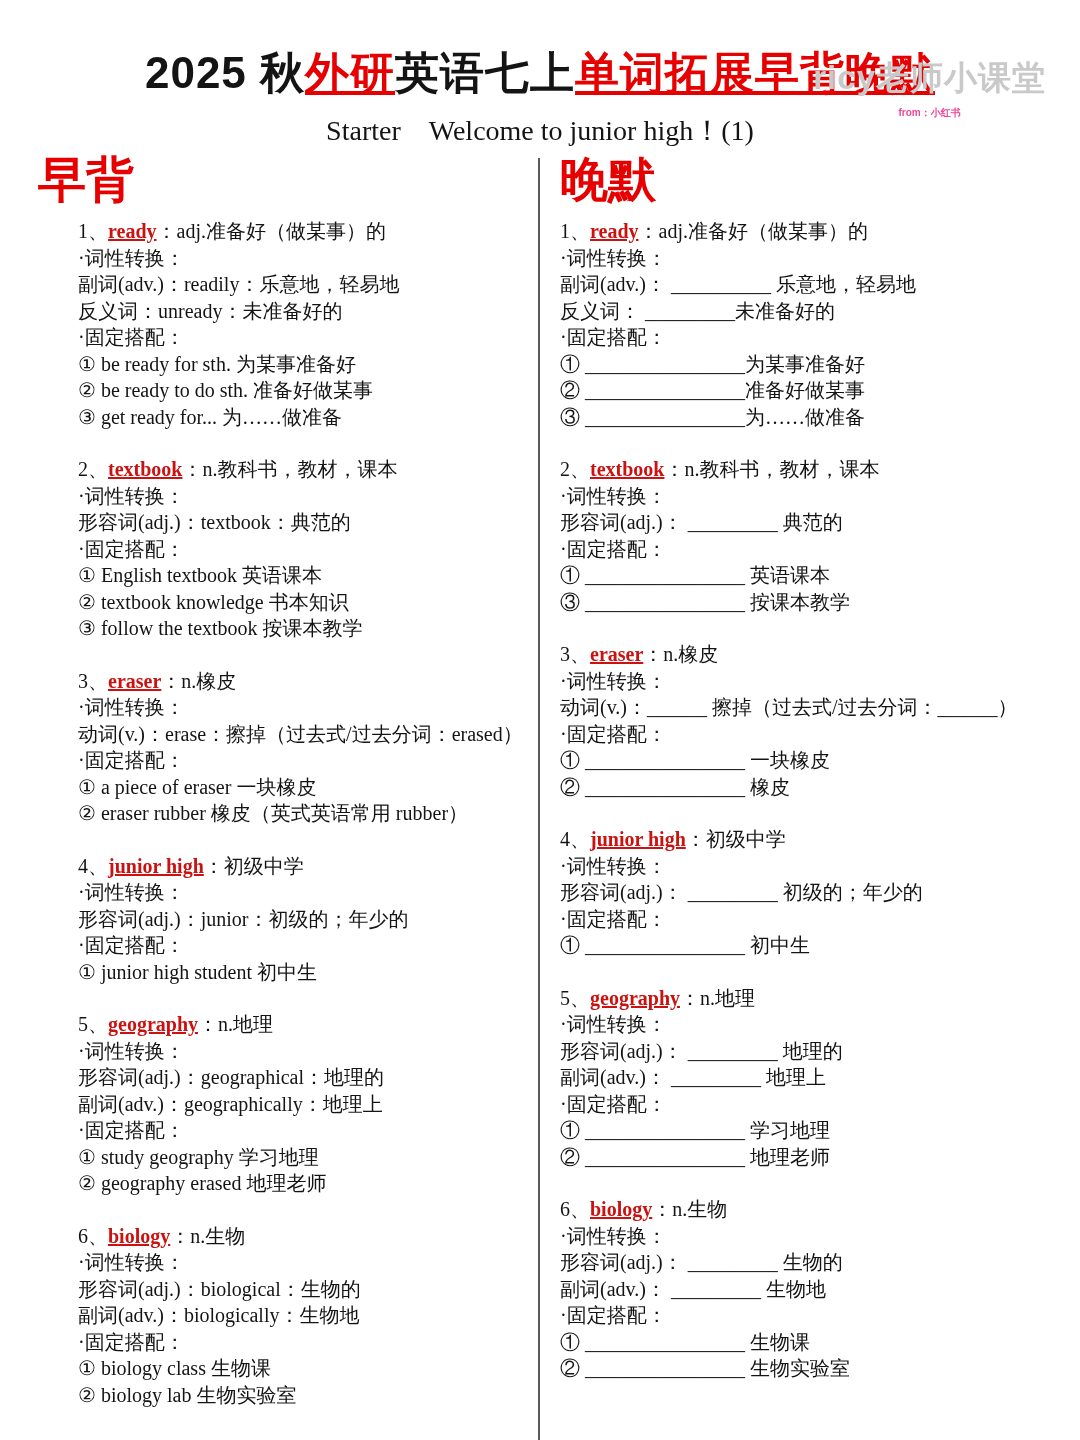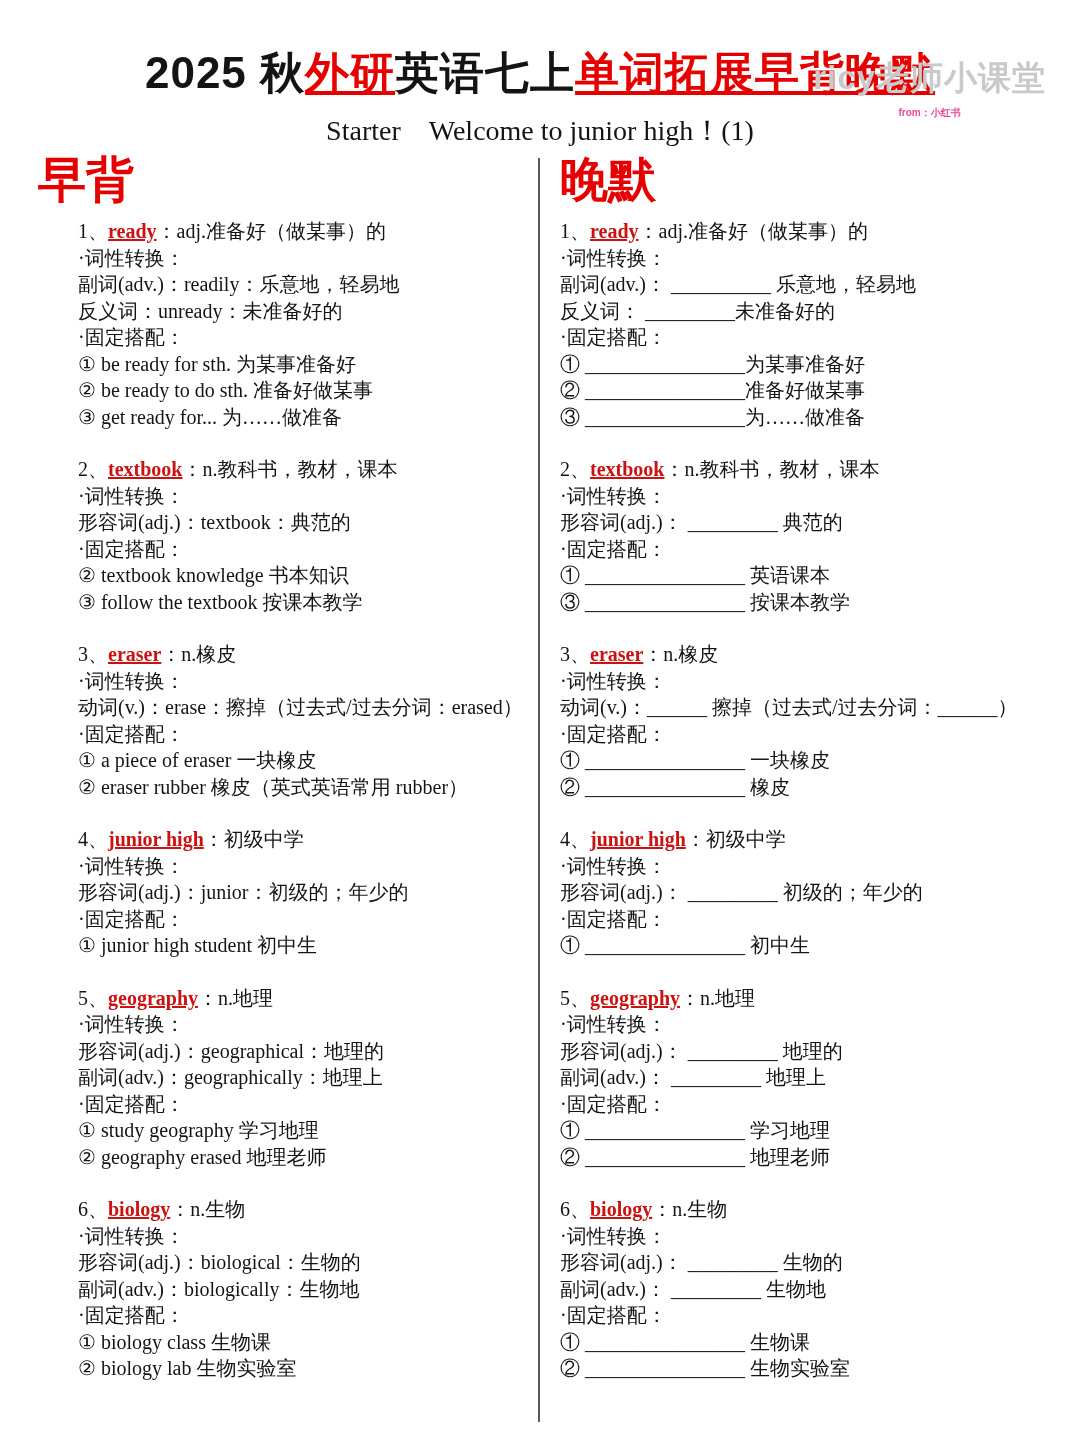--- a/index.html
+++ b/index.html
@@ -96,20 +96,21 @@
             <div class="line"><span>·固定搭配：</span></div>
             <div class="line"><span>① be ready for sth.  为某事准备好</span></div>
             <div class="line"><span>② be ready to do sth.  准备好做某事</span></div>
             <div class="line"><span>③ get ready for...  为……做准备</span></div>
           </div>
           <div class="section">
             <div class="line"><span>2、</span><span class="word">textbook</span><span>：n.教科书，教材，课本</span></div>
             <div class="line"><span>·词性转换：</span></div>
             <div class="line"><span>形容词(adj.)：textbook：典范的</span></div>
             <div class="line"><span>·固定搭配：</span></div>
+            <div class="line"><span>① English textbook  英语课本</span></div>
             <div class="line"><span>② textbook knowledge  书本知识</span></div>
             <div class="line"><span>③ follow the textbook  按课本教学</span></div>
           </div>
           <div class="section">
             <div class="line"><span>3、</span><span class="word">eraser</span><span>：n.橡皮</span></div>
             <div class="line"><span>·词性转换：</span></div>
             <div class="line"><span>动词(v.)：erase：擦掉（过去式/过去分词：erased）</span></div>
             <div class="line"><span>·固定搭配：</span></div>
             <div class="line"><span>① a piece of eraser  一块橡皮</span></div>
             <div class="line"><span>② eraser rubber  橡皮（英式英语常用 rubber）</span></div>

